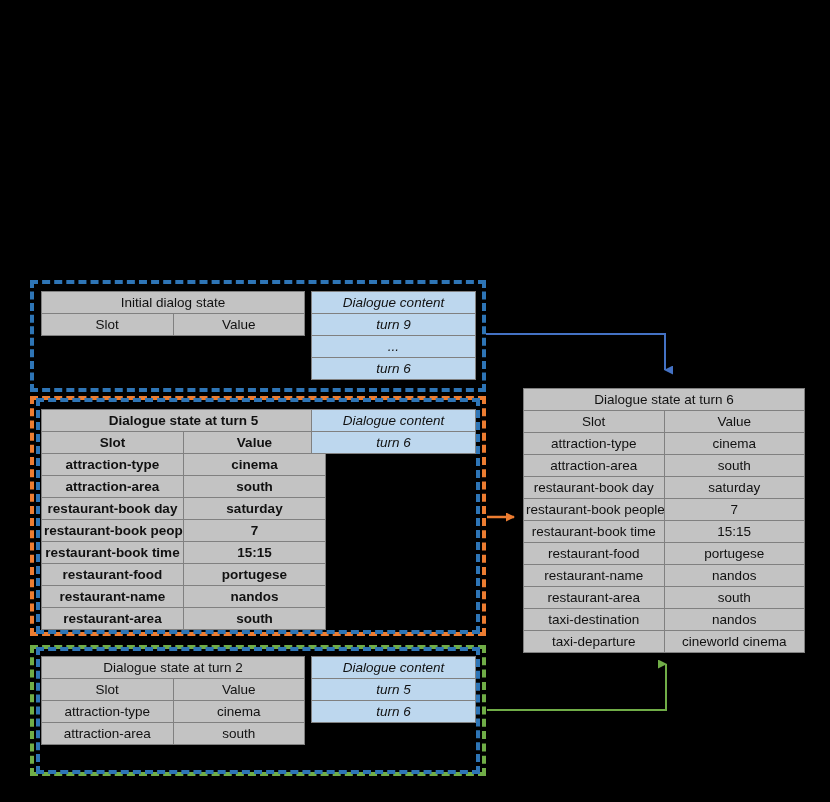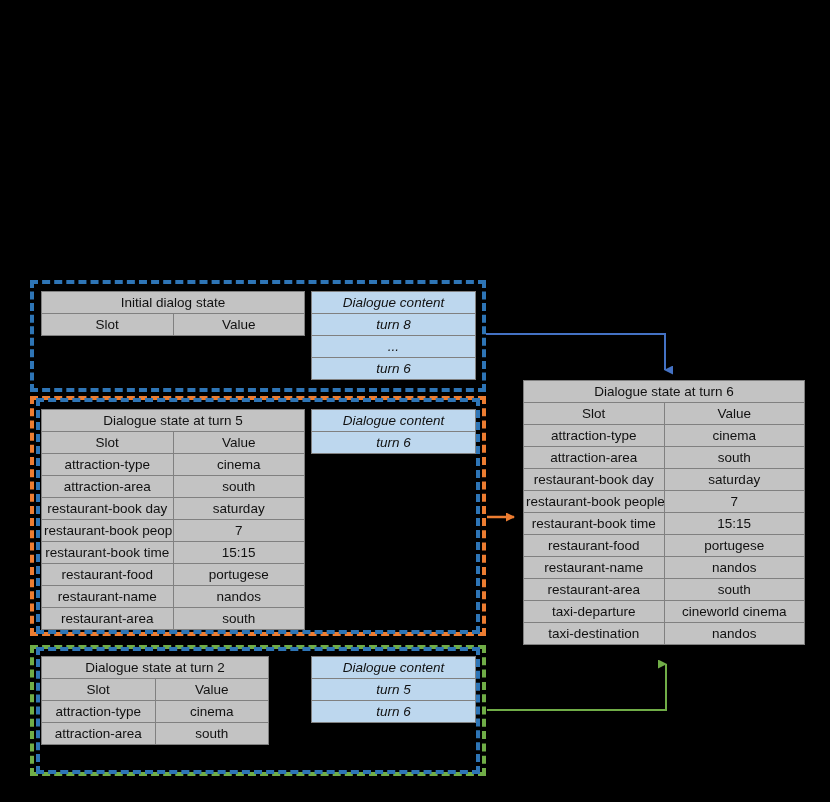--- a/index.html
+++ b/index.html
@@ -66,37 +66,37 @@
     </tr>
   </tbody>
     </table>
 
   <table class="tbl content" id="t-initial-content" style="left:311px;top:291px;width:165px;">
     <tbody>
         <tr>
       <td class="hdr">Dialogue content</td>
     </tr>
     <tr>
-      <td>turn 8</td>
+      <td>turn 9</td>
     </tr>
     <tr>
       <td>...</td>
     </tr>
     <tr>
       <td>turn 6</td>
     </tr>
   </tbody>
     </table>
 
   <div class="group grp-orange" id="group-turn5" style="left:30px;top:396px;width:456px;height:240px;">
     <div class="dash-outer"></div>
     <div class="dash-inner"></div>
   </div>
 
-  <table class="tbl state" id="t-turn5-state" style="left:41px;top:409px;width:264px;">
+  <table class="tbl state" id="t-turn5-state" style="left:41px;top:409px;width:285px;font-weight:bold;">
     <tbody>
         <tr>
       <td class="hdr" colspan="2">Dialogue state at turn 5</td>
     </tr>
     <tr>
       <td class="hdr" style="width:151px;">Slot</td>
       <td class="hdr" style="width:111px;">Value</td>
     </tr>
     <tr>
       <td>attraction-type</td>
@@ -142,21 +142,21 @@
       <td>turn 6</td>
     </tr>
   </tbody>
     </table>
 
   <div class="group grp-green" id="group-turn2" style="left:30px;top:645px;width:456px;height:131px;">
     <div class="dash-outer"></div>
     <div class="dash-inner"></div>
   </div>
 
-  <table class="tbl state" id="t-turn2-state" style="left:41px;top:656px;width:228px;">
+  <table class="tbl state" id="t-turn2-state" style="left:41px;top:656px;width:264px;">
     <tbody>
         <tr>
       <td class="hdr" colspan="2">Dialogue state at turn 2</td>
     </tr>
     <tr>
       <td class="hdr" style="width:151px;">Slot</td>
       <td class="hdr" style="width:111px;">Value</td>
     </tr>
     <tr>
       <td>attraction-type</td>
@@ -176,21 +176,21 @@
     </tr>
     <tr>
       <td>turn 5</td>
     </tr>
     <tr>
       <td>turn 6</td>
     </tr>
   </tbody>
     </table>
 
-  <table class="tbl state" id="t-output" style="left:523px;top:380px;width:282px;">
+  <table class="tbl state" id="t-output" style="left:523px;top:388px;width:282px;">
     <tbody>
         <tr>
       <td class="hdr" colspan="2">Dialogue state at turn 6</td>
     </tr>
     <tr>
       <td class="hdr" style="width:165px;">Slot</td>
       <td class="hdr" style="width:115px;">Value</td>
     </tr>
     <tr>
       <td>attraction-type</td>
@@ -218,26 +218,26 @@
     </tr>
     <tr>
       <td>restaurant-name</td>
       <td>nandos</td>
     </tr>
     <tr>
       <td>restaurant-area</td>
       <td>south</td>
     </tr>
     <tr>
+      <td>taxi-destination</td>
+      <td>nandos</td>
+    </tr>
+    <tr>
       <td>taxi-departure</td>
       <td>cineworld cinema</td>
-    </tr>
-    <tr>
-      <td>taxi-destination</td>
-      <td>nandos</td>
     </tr>
   </tbody>
     </table>
 
   <svg id="arrows" viewBox="0 0 830 802">
     <defs>
       <marker id="mk-blue" markerWidth="9" markerHeight="9" refX="4.5" refY="8" orient="auto" markerUnits="userSpaceOnUse">
         <path d="M0,0 L9,0 L4.5,9 Z" fill="#4472c4"></path>
       </marker>
       <marker id="mk-orange" markerWidth="9" markerHeight="9" refX="8" refY="4.5" orient="auto" markerUnits="userSpaceOnUse">

